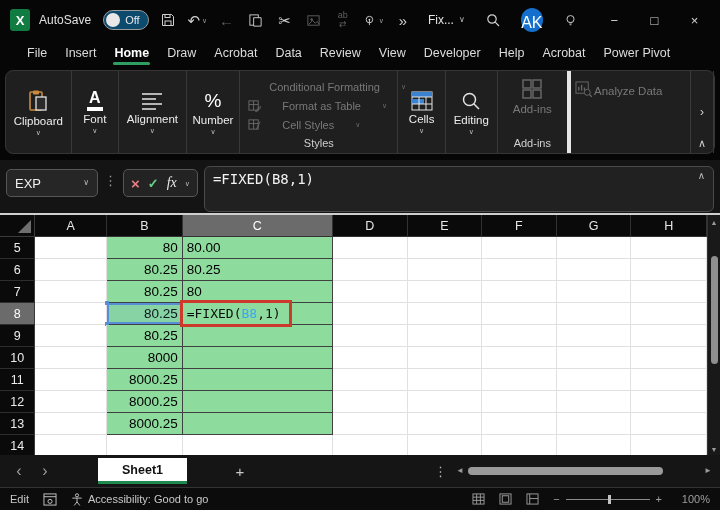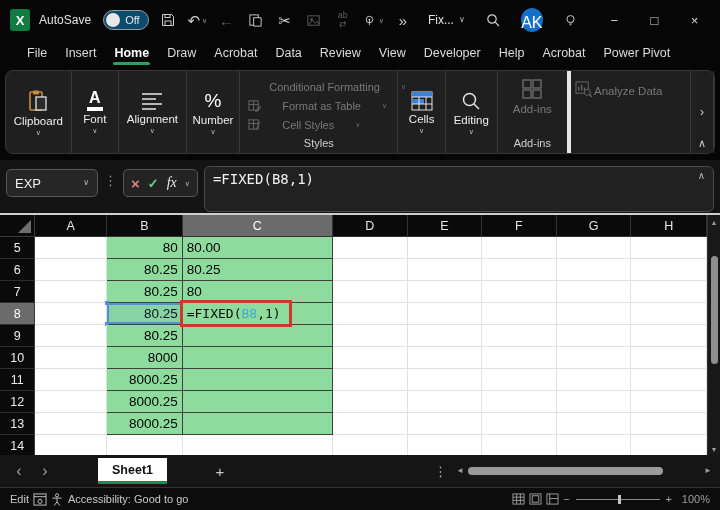--- a/index.html
+++ b/index.html
@@ -92,30 +92,30 @@
   .formula-text .ref{color:#3fa3f5}
   .red-annotation{position:absolute;left:-3px;top:-3px;width:112px;height:27px;border:3px solid #cd3a2c;z-index:6;pointer-events:none}
   .vscroll{position:absolute;top:0;right:0;width:13px;height:242px;background:#191919;border-left:1px solid #333;display:flex;flex-direction:column;align-items:center}
   .vscroll .arr{color:#9a9a9a;font-size:7px;padding:4px 0}
   .vthumb{width:7px;height:108px;margin-top:26px;background:#8f8f8f;border-radius:4px}
   .vscroll .arr.dn{margin-top:auto}
 
   
   .sheetbar{height:32px;background:#151515;display:flex;align-items:center;padding:0 6px;position:relative}
   .snav{color:#9a9a9a;font-size:16px;width:26px;text-align:center}
-  .stab{height:26px;margin:0 4px 0 40px;background:#fff;color:#111;font-size:12.5px;display:flex;align-items:center;padding:0 14px;border-bottom:3px solid #1e8a4f;font-weight:bold}
+  .stab{height:26px;margin:0 4px 0 40px;background:#fff;color:#111;font-size:12.5px;display:flex;align-items:center;padding:0 24px;border-bottom:3px solid #1e8a4f;font-weight:bold}
   .addsheet{color:#c9c9c9;font-size:15px;width:26px;text-align:center;margin-left:36px}
   .sdots{position:absolute;left:434px;color:#b9b9b9;font-size:13px}
   .hscroll{position:absolute;left:456px;right:8px;top:9px;height:14px;display:flex;align-items:center;gap:4px}
   .hscroll .arr{color:#9a9a9a;font-size:8px}
   .htrack{flex:1;height:10px;display:flex;align-items:center}
   .hthumb{width:195px;height:8px;background:#9a9a9a;border-radius:4px}
 
   
-  .statusbar{height:23px;background:#0c0c0c;border-top:1px solid #333;display:flex;align-items:center;padding:0 10px;font-size:11px;color:#c9c9c9;gap:4px}
+  .statusbar{height:23px;background:#0c0c0c;border-top:1px solid #333;display:flex;align-items:center;padding:0 10px;font-size:11px;color:#c9c9c9;gap:14px}
   .sb-spacer{flex:1}
   .sb-ic{display:flex;align-items:center;gap:5px}
   .zoomctl{display:flex;align-items:center;gap:6px;color:#9f9f9f}
   .zline{width:84px;height:1px;background:#8a8a8a;position:relative}
   .zthumb{position:absolute;left:50%;top:-4px;width:3px;height:9px;background:#c2c2c2}
   .zoomval{width:34px;text-align:right;color:#9f9f9f}
 </style>
 </head>
 <body>
 

